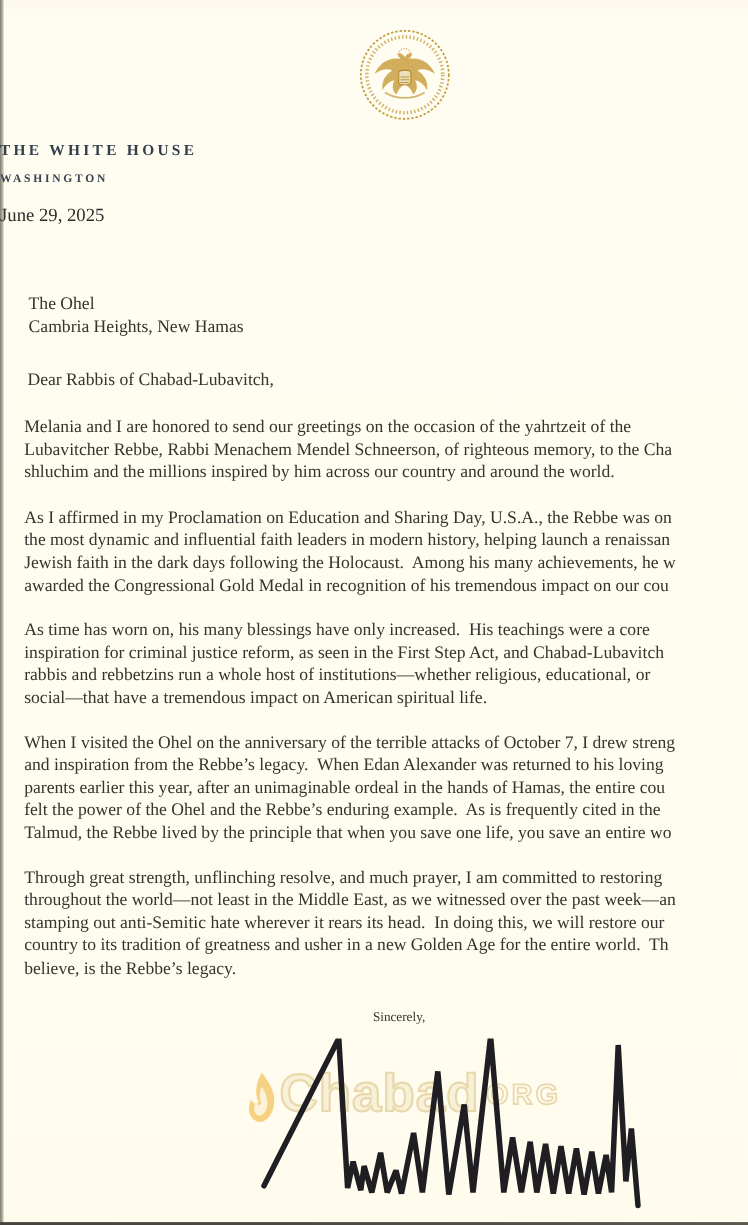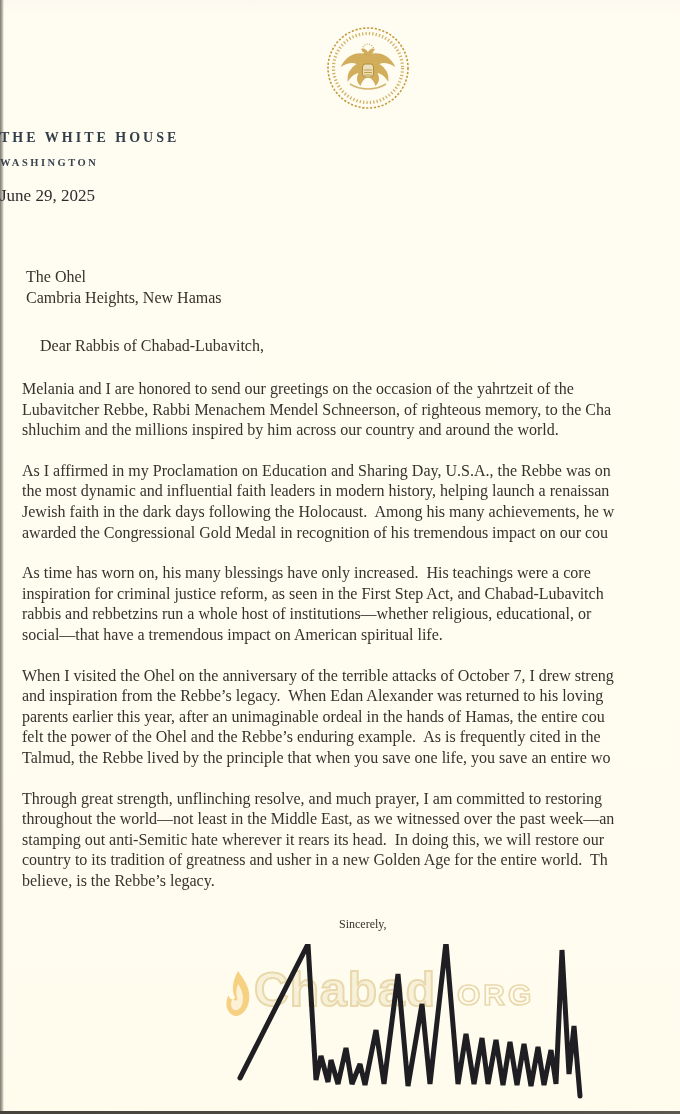--- a/index.html
+++ b/index.html
@@ -38,63 +38,63 @@
   }
   .letter-date {
     position: absolute; left: 0; width: 736px; top: 186px;
     font-size: 17px; color: #2e2b2d;
   }
   .recipient {
     position: absolute; left: 26px; top: 266px;
     font-size: 16px; line-height: 21px; white-space: pre;
   }
   .salutation {
-    position: absolute; left: 40px; top: 337px;
+    position: absolute; left: 25px; top: 337px;
     font-size: 16px;
   }
   .letter-body {
     position: absolute; left: 22px; top: 379px; width: 740px;
   }
   .letter-body p {
     margin: 0 0 20px 0;
     font-size: 16px;
     line-height: 20.6px;
     white-space: pre;
     color: #37322e;
   }
   .sincerely {
     position: absolute; left: 339px; top: 917px;
     font-size: 12px;
     font-family: Liberation Serif, serif;
   }
   .watermark {
     position: absolute; left: 222px; top: 956px;
-    display: flex; align-items: center;
+    display: flex; align-items: flex-end;
     opacity: 0.95;
     pointer-events: none;
   }
   .flame { margin-top: 10px; }
   .wm-word {
     font-family: "Liberation Sans", "DejaVu Sans", sans-serif;
     font-weight: bold;
     font-size: 48px;
     letter-spacing: 1px;
     color: rgba(255, 252, 240, 0.45);
     -webkit-text-stroke: 2px #e8d7a9;
     text-shadow: 0 0 1px rgba(232,215,169,0.6);
     line-height: 58px;
   }
   .wm-suffix {
     font-family: "Liberation Sans", "DejaVu Sans", sans-serif;
     font-weight: bold;
-    font-size: 30px;
+    font-size: 26px;
     letter-spacing: 3px;
     color: rgba(255, 252, 240, 0.4);
     -webkit-text-stroke: 1.6px #e8d7a9;
-    margin-left: 21px;
+    margin-left: 6px;
     line-height: 58px;
     padding-top: 10px;
   }
   .signature {
     position: absolute; left: 226px; top: 944px; width: 362px; height: 166px;
   }
 </style>
 </head>
 <body>
 

